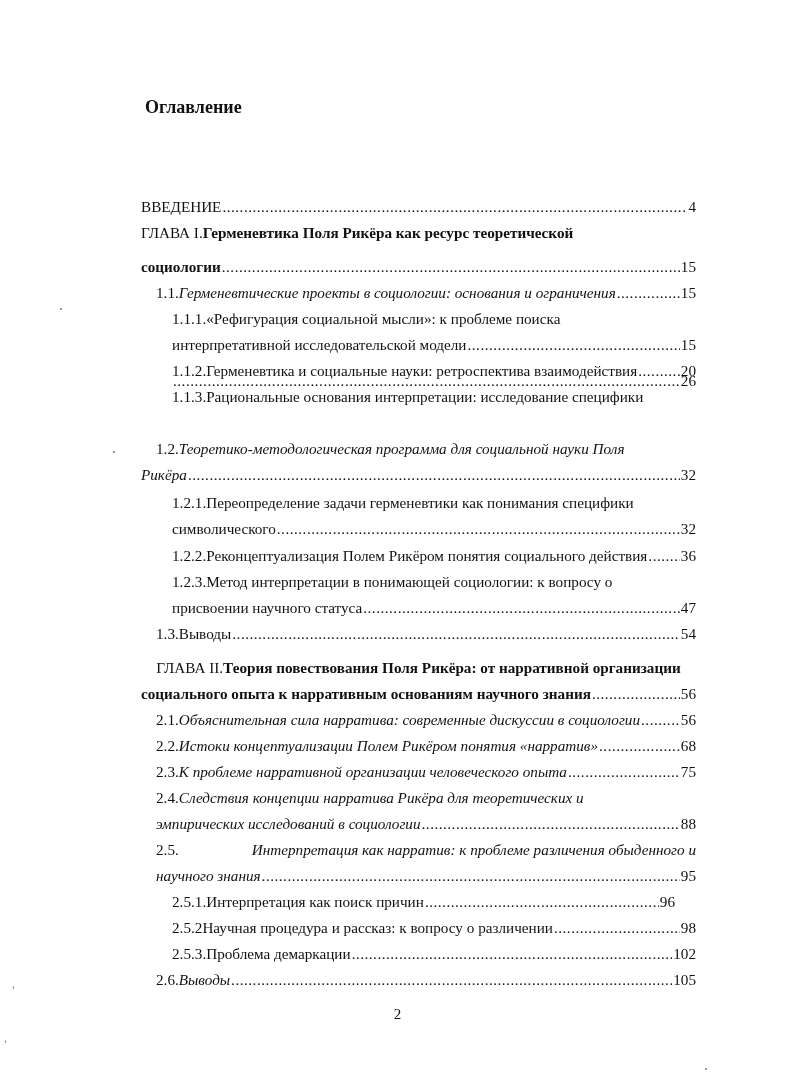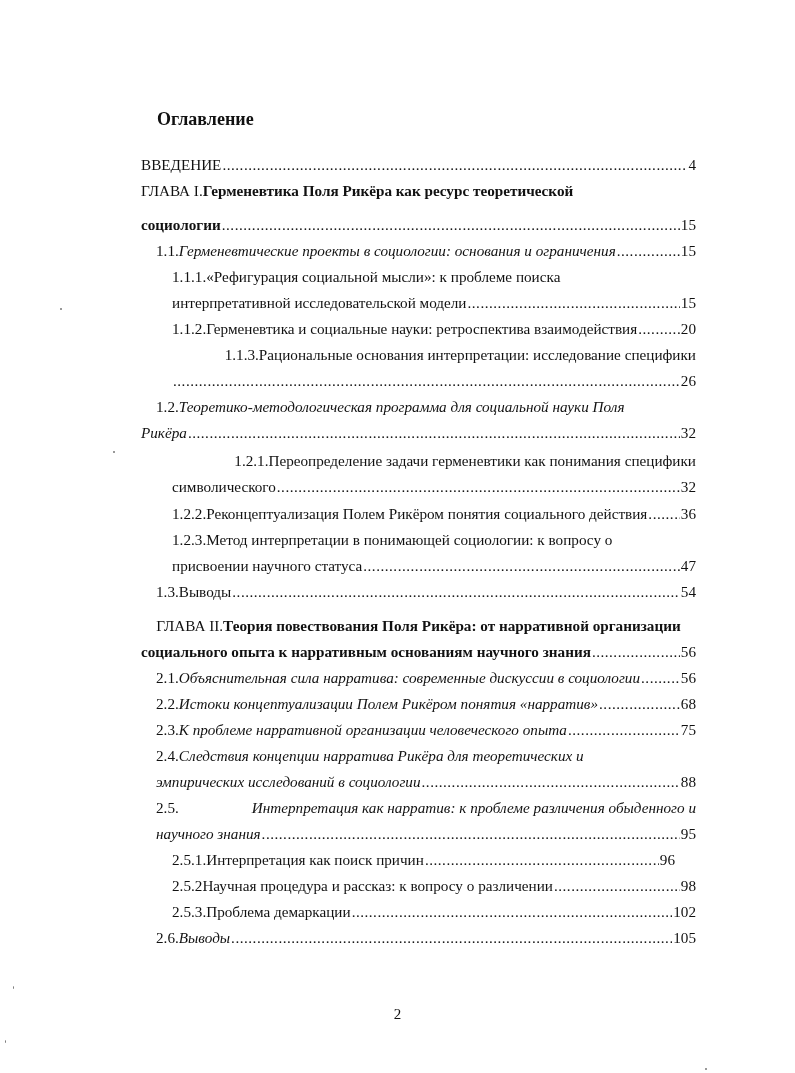--- a/index.html
+++ b/index.html
@@ -1,22 +1,22 @@
 <!DOCTYPE html>
 <html><head>
 <meta charset="utf-8">
 <style>
   html, body { margin: 0; padding: 0; background: #ffffff; }
   body { width: 795px; height: 1073px; position: relative; overflow: hidden;
          font-family: "Liberation Serif", "DejaVu Serif", serif; color: #111; }
-  .page-title { position: absolute; left: 141px; top: 93px; font-size: 18px; font-weight: bold; margin: 16px; }
+  .page-title { position: absolute; left: 141px; top: 93px; font-size: 18px; font-weight: bold; margin: 4px; }
   .toc { position: absolute; left: 0; top: 0; width: 795px; }
   .row { position: absolute; left: 0; height: 22px; font-size: 15.2px; line-height: 22px; white-space: nowrap; }
   .row .line { position: absolute; right: 99px; display: flex; align-items: baseline; }
-  .row .txt { white-space: nowrap; }
+  .row .txt { white-space: nowrap; margin-top: 42px; }
   .row .dots { flex: 1 1 auto; overflow: hidden; white-space: nowrap; letter-spacing: 0.5px; margin: 0 1px; }
   .row .dots::before { content: "........................................................................................................................................................................................................................................................"; }
   .row .pg { white-space: nowrap; }
   .lvl0 .line { left: 141px; }
   .lvl1 .line { left: 156px; }
   .lvl2 .line { left: 172px; }
   .b { font-weight: bold; }
   .i { font-style: italic; }
   .page-number { position: absolute; left: 0; width: 795px; top: 1006px; text-align: center; font-size: 15px; }
   .speck { position: absolute; background: #777; border-radius: 50%; }
@@ -76,21 +76,21 @@
   <div class="row lvl2" style="top:318px;width:795px">
     <div class="line">
       <span class="txt">1.1.2. </span>
       <span class="txt">Герменевтика и социальные науки: ретроспектива взаимодействия</span>
       <span class="dots"></span>
       <span class="pg">20</span>
     </div>
   </div>
 
   <div class="row lvl2" style="top:344px;width:795px">
-    <div class="line" style="justify-content:flex-end">
+    <div class="line" style="justify-content:flex-start">
       <span class="txt">1.1.3. </span>
       <span class="txt">Рациональные основания интерпретации: исследование специфики</span>
     </div>
   </div>
   <div class="row lvl2" style="top:370px;width:795px">
     <div class="line">
       <span class="dots"></span>
       <span class="pg">26</span>
     </div>
   </div>
@@ -103,21 +103,21 @@
   </div>
   <div class="row lvl0" style="top:422px;width:795px">
     <div class="line">
       <span class="txt i">Рикёра</span>
       <span class="dots"></span>
       <span class="pg">32</span>
     </div>
   </div>
 
   <div class="row lvl2" style="top:450px;width:795px">
-    <div class="line" style="justify-content:flex-end">
+    <div class="line" style="justify-content:flex-start">
       <span class="txt">1.2.1. </span>
       <span class="txt">Переопределение задачи герменевтики как понимания специфики</span>
     </div>
   </div>
   <div class="row lvl2" style="top:476px;width:795px">
     <div class="line">
       <span class="txt">символического</span>
       <span class="dots"></span>
       <span class="pg">32</span>
     </div>

